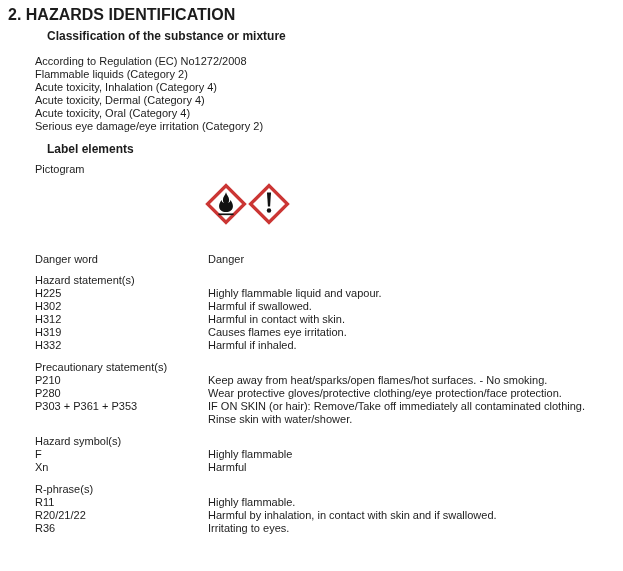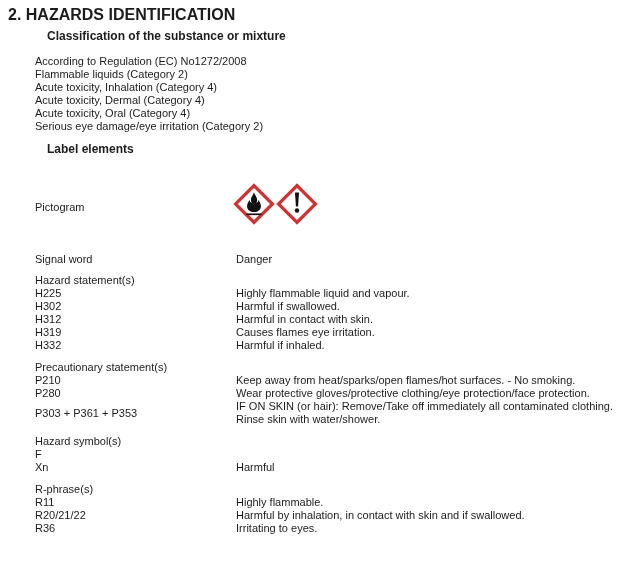--- a/index.html
+++ b/index.html
@@ -12,21 +12,21 @@
     font-size: 11px;
     line-height: 13px;
     overflow: hidden;
   }
   .doc { padding: 8px 6px 0 8px; }
   .h1 { font-size: 16px; font-weight: bold; margin: 0 0 9px 0; }
   .content { margin-left: 27px; }
   .h2 { font-size: 12px; font-weight: bold; margin: 0 0 7px 12px; }
   .para { margin: 12px 0 10px 0; }
   .para div { white-space: nowrap; }
-  .row { display: flex; align-items: center; gap: 28px; }
+  .row { display: flex; align-items: flex-start; }
   .label-col { width: 173px; flex-shrink: 0; }
   .value-col { flex: 1; white-space: pre-line; }
   .pictogram-row { min-height: 38px; margin-bottom: 2px; }
   .pictos { display: flex; gap: 1px; margin-top: -6px; margin-left: -3px; }
   .picto svg { display: block; }
   .picto .diamond { fill: #ffffff; stroke: #cb3634; stroke-width: 8; }
   .picto .glyph { fill: #111111; }
   .signal-row { margin-bottom: 8px; }
   .group { margin-bottom: 9px; }
   .group:last-child { margin-bottom: 0; }
@@ -68,21 +68,21 @@
               <rect class="diamond" x="19" y="19" width="62" height="62" transform="rotate(45 50 50)"></rect>
               <path class="glyph" d="M45.2 22.5h9.6L52.6 56h-5.2z"></path>
               <circle class="glyph" cx="50" cy="65.5" r="5.3"></circle>
             </svg>
           </span>
         </div>
       </div>
     </div>
 
     <div class="row signal-row">
-      <div class="label-col">Signal word</div>
+      <div class="label-col">Danger word</div>
       <div class="value-col">Danger</div>
     </div>
 
     <div class="group">
       <div>Hazard statement(s)</div>
       <div class="row">
         <div class="label-col">H225</div>
         <div class="value-col">Highly flammable liquid and vapour.</div>
       </div>
       <div class="row">
@@ -117,20 +117,21 @@
         <div class="label-col">P303 + P361 + P353</div>
         <div class="value-col">IF ON SKIN (or hair): Remove/Take off immediately all contaminated clothing.
 Rinse skin with water/shower.</div>
       </div>
     </div>
 
     <div class="group">
       <div>Hazard symbol(s)</div>
       <div class="row">
         <div class="label-col">F</div>
+        <div class="value-col">Highly flammable</div>
       </div>
       <div class="row">
         <div class="label-col">Xn</div>
         <div class="value-col">Harmful</div>
       </div>
     </div>
 
     <div class="group">
       <div>R-phrase(s)</div>
       <div class="row">

